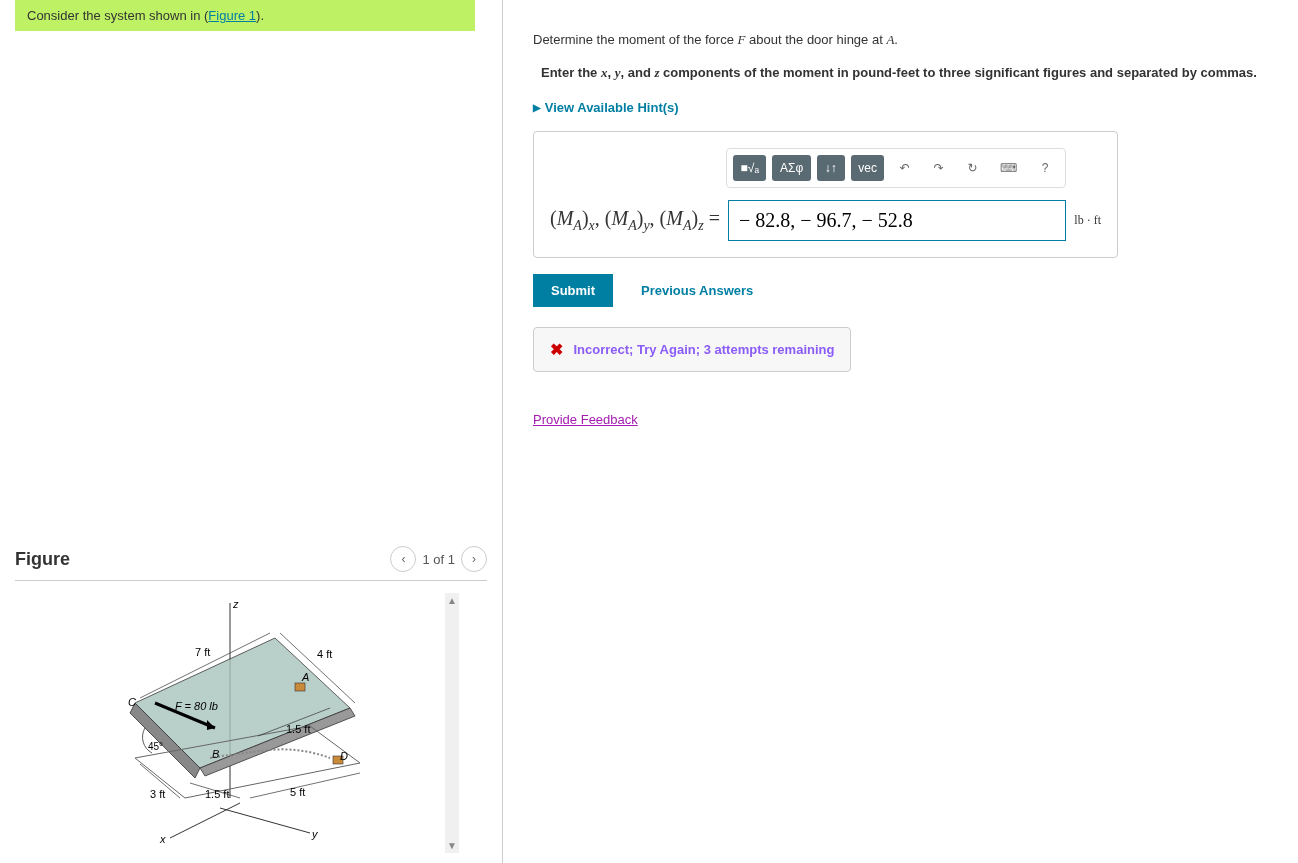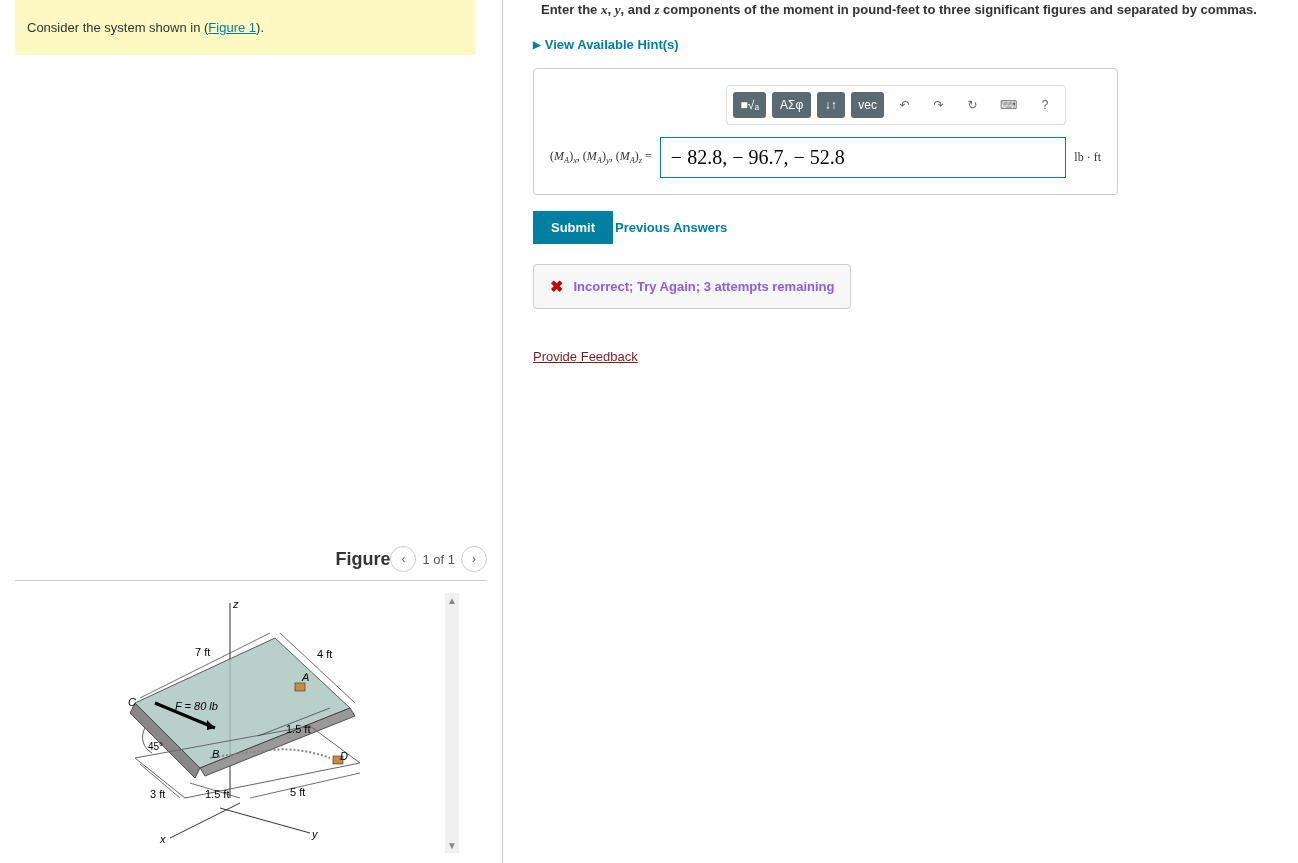--- a/index.html
+++ b/index.html
@@ -1,49 +1,49 @@
 <!DOCTYPE html>
 <html><head>
 <meta charset="utf-8">
 <style>
 * { box-sizing: border-box; margin: 0; padding: 0; }
 body { font-family: Arial, Helvetica, sans-serif; font-size: 13px; color: #333; display: flex; background: #fff; }
 .left-panel { width: 503px; min-height: 863px; border-right: 1px solid #ccc; position: relative; padding: 0 15px; }
 .right-panel { flex: 1; padding: 0 30px; }
-.intro-box { background: #fef9c3; padding: 20px 12px; margin: 0 12px 20px 0; color: #333; }
+.intro-box { background: #bef264; padding: 8px 12px; margin: 0 12px 20px 0; color: #333; }
 .intro-box a { color: #007fa3; text-decoration: underline; }
 .figure-section { position: absolute; bottom: 10px; left: 15px; right: 15px; }
-.figure-header { display: flex; align-items: center; justify-content: flex-end; border-bottom: 1px solid #ccc; padding-bottom: 8px; margin-bottom: 12px; }
+.figure-header { display: flex; align-items: center; justify-content: space-between; border-bottom: 1px solid #ccc; padding-bottom: 8px; margin-bottom: 12px; }
 .figure-title { font-size: 18px; font-weight: bold; color: #333; }
 .figure-nav { display: flex; align-items: center; gap: 6px; font-size: 13px; color: #555; }
 .nav-btn { width: 26px; height: 26px; border: 1px solid #ccc; border-radius: 50%; background: #fff; display: flex; align-items: center; justify-content: center; cursor: pointer; color: #666; font-size: 12px; }
 .figure-body { display: flex; align-items: flex-start; }
 .figure-image { width: 430px; height: 260px; display: flex; align-items: center; justify-content: center; }
 .scrollbar { width: 14px; height: 260px; background: #f0f0f0; display: flex; flex-direction: column; justify-content: space-between; align-items: center; padding: 2px 0; }
 .scroll-arrow { font-size: 10px; color: #888; cursor: pointer; }
 .question-text { margin: 30px 0 12px 0; line-height: 1.6; }
 .math-var { font-family: 'Times New Roman', serif; font-style: italic; }
 .instruction { font-weight: bold; margin-bottom: 16px; line-height: 1.6; margin-left: 8px; }
 .hints-link { color: #007fa3; font-weight: bold; font-size: 13px; cursor: pointer; display: flex; align-items: center; gap: 4px; margin-bottom: 16px; }
 .hints-link::before { content: '▶'; font-size: 10px; }
 .answer-box { border: 1px solid #ccc; border-radius: 4px; padding: 16px; width: 585px; margin-bottom: 16px; }
 .toolbar { display: flex; align-items: center; gap: 6px; justify-content: center; margin-bottom: 12px; border: 1px solid #ddd; border-radius: 4px; padding: 6px; width: 340px; margin-left: auto; margin-right: 35px; }
 .tool-btn { background: #5a6a72; color: #fff; border: none; border-radius: 3px; padding: 4px 8px; font-size: 12px; cursor: pointer; min-width: 28px; height: 26px; display: flex; align-items: center; justify-content: center; }
 .tool-btn.light { background: none; color: #666; }
 .answer-row { display: flex; align-items: center; gap: 8px; }
-.answer-label { font-family: 'Times New Roman', serif; font-size: 12px; }
+.answer-label { font-family: 'Times New Roman', serif; font-size: 20px; }
 .answer-input { flex: 1; padding: 8px 10px; font-size: 20px; font-family: 'Times New Roman', serif; border: 1px solid #007fa3; }
 .unit-label { font-family: 'Times New Roman', serif; font-size: 12px; }
-.submit-row { display: flex; align-items: center; gap: 2px; margin-bottom: 20px; }
+.submit-row { display: flex; align-items: center; gap: 28px; margin-bottom: 20px; }
 .submit-btn { background: #007fa3; color: #fff; border: none; padding: 9px 18px; font-size: 13px; font-weight: bold; cursor: pointer; }
 .prev-answers { color: #007fa3; font-size: 13px; cursor: pointer; font-weight: bold; }
 .feedback-box { display: inline-flex; align-items: center; gap: 10px; border: 1px solid #ccc; border-radius: 4px; padding: 12px 16px; background: #f7f7f7; margin-bottom: 40px; }
 .x-icon { color: #c00; font-weight: bold; font-size: 16px; }
 .feedback-text { font-weight: bold; color: #8b5cf6; font-size: 13px; }
-.provide-feedback { color: #7f1d1d; text-decoration: underline; font-size: 13px; cursor: pointer; }
+.provide-feedback { color: #a21caf; text-decoration: underline; font-size: 13px; cursor: pointer; }
 .sub { font-size: 0.7em; vertical-align: sub; }
 </style>
 </head>
 <body>
 
 <div class="left-panel">
   <div class="intro-box">
     <span>Consider the system shown in (</span><a href="#">Figure 1</a><span>).</span>
   </div>
 
@@ -106,20 +106,23 @@
       </div>
       <div class="scrollbar">
         <div class="scroll-arrow">▲</div>
         <div class="scroll-arrow">▼</div>
       </div>
     </div>
   </div>
 </div>
 
 <div class="right-panel">
+  <div class="question-text">
+    <span>Determine the moment of the force </span><span class="math-var">F</span><span> about the door hinge at </span><span class="math-var">A</span><span>.</span>
+  </div>
   <div class="instruction">
     <span>Enter the </span><span class="math-var">x</span><span>, </span><span class="math-var">y</span><span>, and </span><span class="math-var">z</span><span> components of the moment in pound-feet to three significant figures and separated by commas.</span>
   </div>
   <div class="hints-link">
     <span>View Available Hint(s)</span>
   </div>
 
   <div class="answer-box">
     <div class="toolbar">
       <button class="tool-btn">■√ₐ</button>

